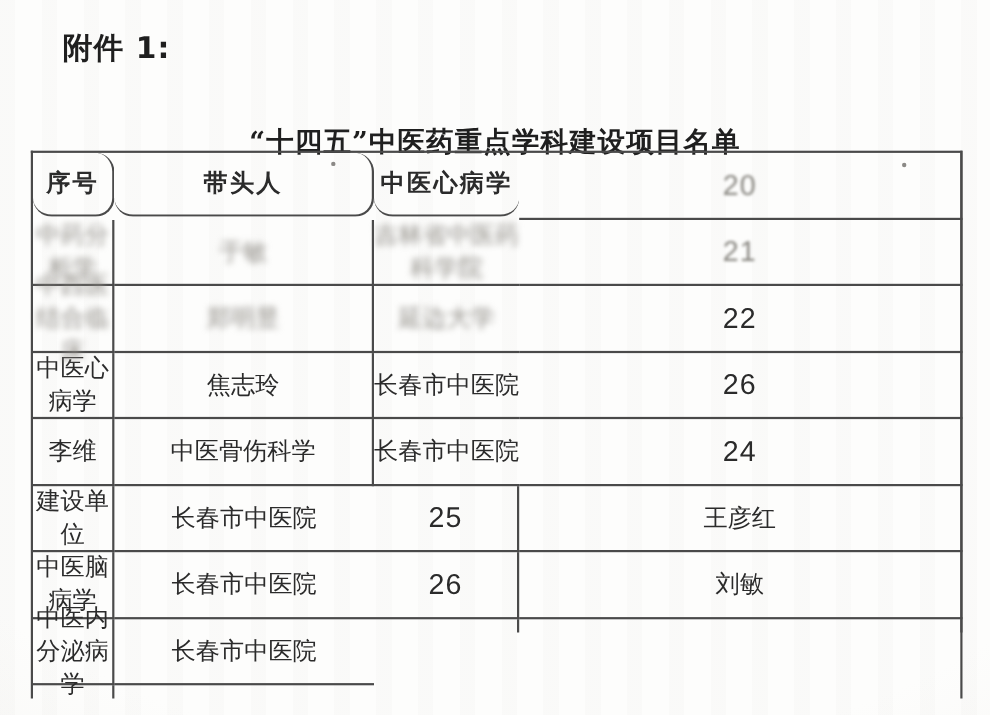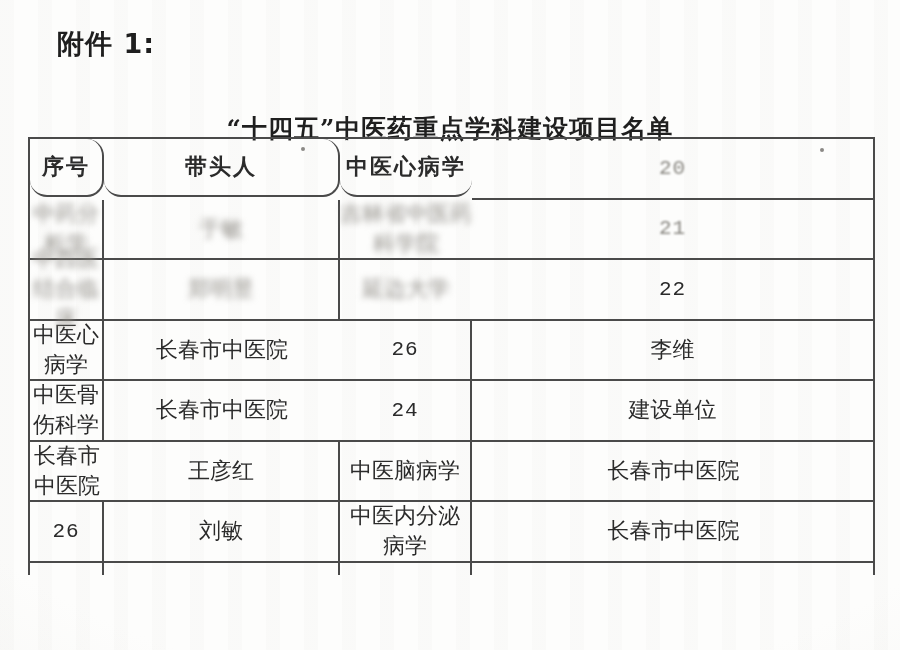--- a/index.html
+++ b/index.html
@@ -38,21 +38,21 @@
     border:2px solid var(--border);border-bottom:none;
     background:transparent;
   }
   .cell{
     display:flex;align-items:center;justify-content:center;
     border-right:2px solid var(--border);border-bottom:2px solid var(--border);
     height:60.5px;font-size:22px;color:var(--ink);text-align:center;
   }
   .cell.c3{border-right:none;}
   .cell.head{height:58px;font-weight:600;letter-spacing:2px;border-radius:17px;}
-  .cell .num{font-family:Liberation Mono, monospace;font-size:21px;letter-spacing:1px;}
+  .cell .num{font-family:Liberation Sans, sans-serif;font-size:26px;letter-spacing:1px;}
   .cell.partial{height:12px;border-bottom:none;}
   .bt{filter:blur(3px);color:var(--blur-ink);}
   .bn{filter:blur(1.3px);color:#87857f;}
 </style>
 </head>
 <body>
 
 <div class="page">
 
   <div class="attachment">附件 1:</div>
@@ -92,20 +92,23 @@
     <div class="cell c3">
         <span class="bt">延边大学</span>
       </div>
 
     <div class="cell c0">
         <span class="num">22</span>
       </div>
     <div class="cell c1">
         <span>中医心病学</span>
       </div>
+    <div class="cell c2">
+        <span>焦志玲</span>
+      </div>
     <div class="cell c3">
         <span>长春市中医院</span>
       </div>
 
     <div class="cell c0">
         <span class="num">26</span>
       </div>
     <div class="cell c2">
         <span>李维</span>
       </div>
@@ -119,20 +122,23 @@
     <div class="cell c0">
         <span class="num">24</span>
       </div>
     <div class="cell c1">
         <span>建设单位</span>
       </div>
     <div class="cell c3">
         <span>长春市中医院</span>
       </div>
 
+    <div class="cell c0">
+        <span class="num">25</span>
+      </div>
     <div class="cell c2">
         <span>王彦红</span>
       </div>
     <div class="cell c1">
         <span>中医脑病学</span>
       </div>
     <div class="cell c3">
         <span>长春市中医院</span>
       </div>
 

